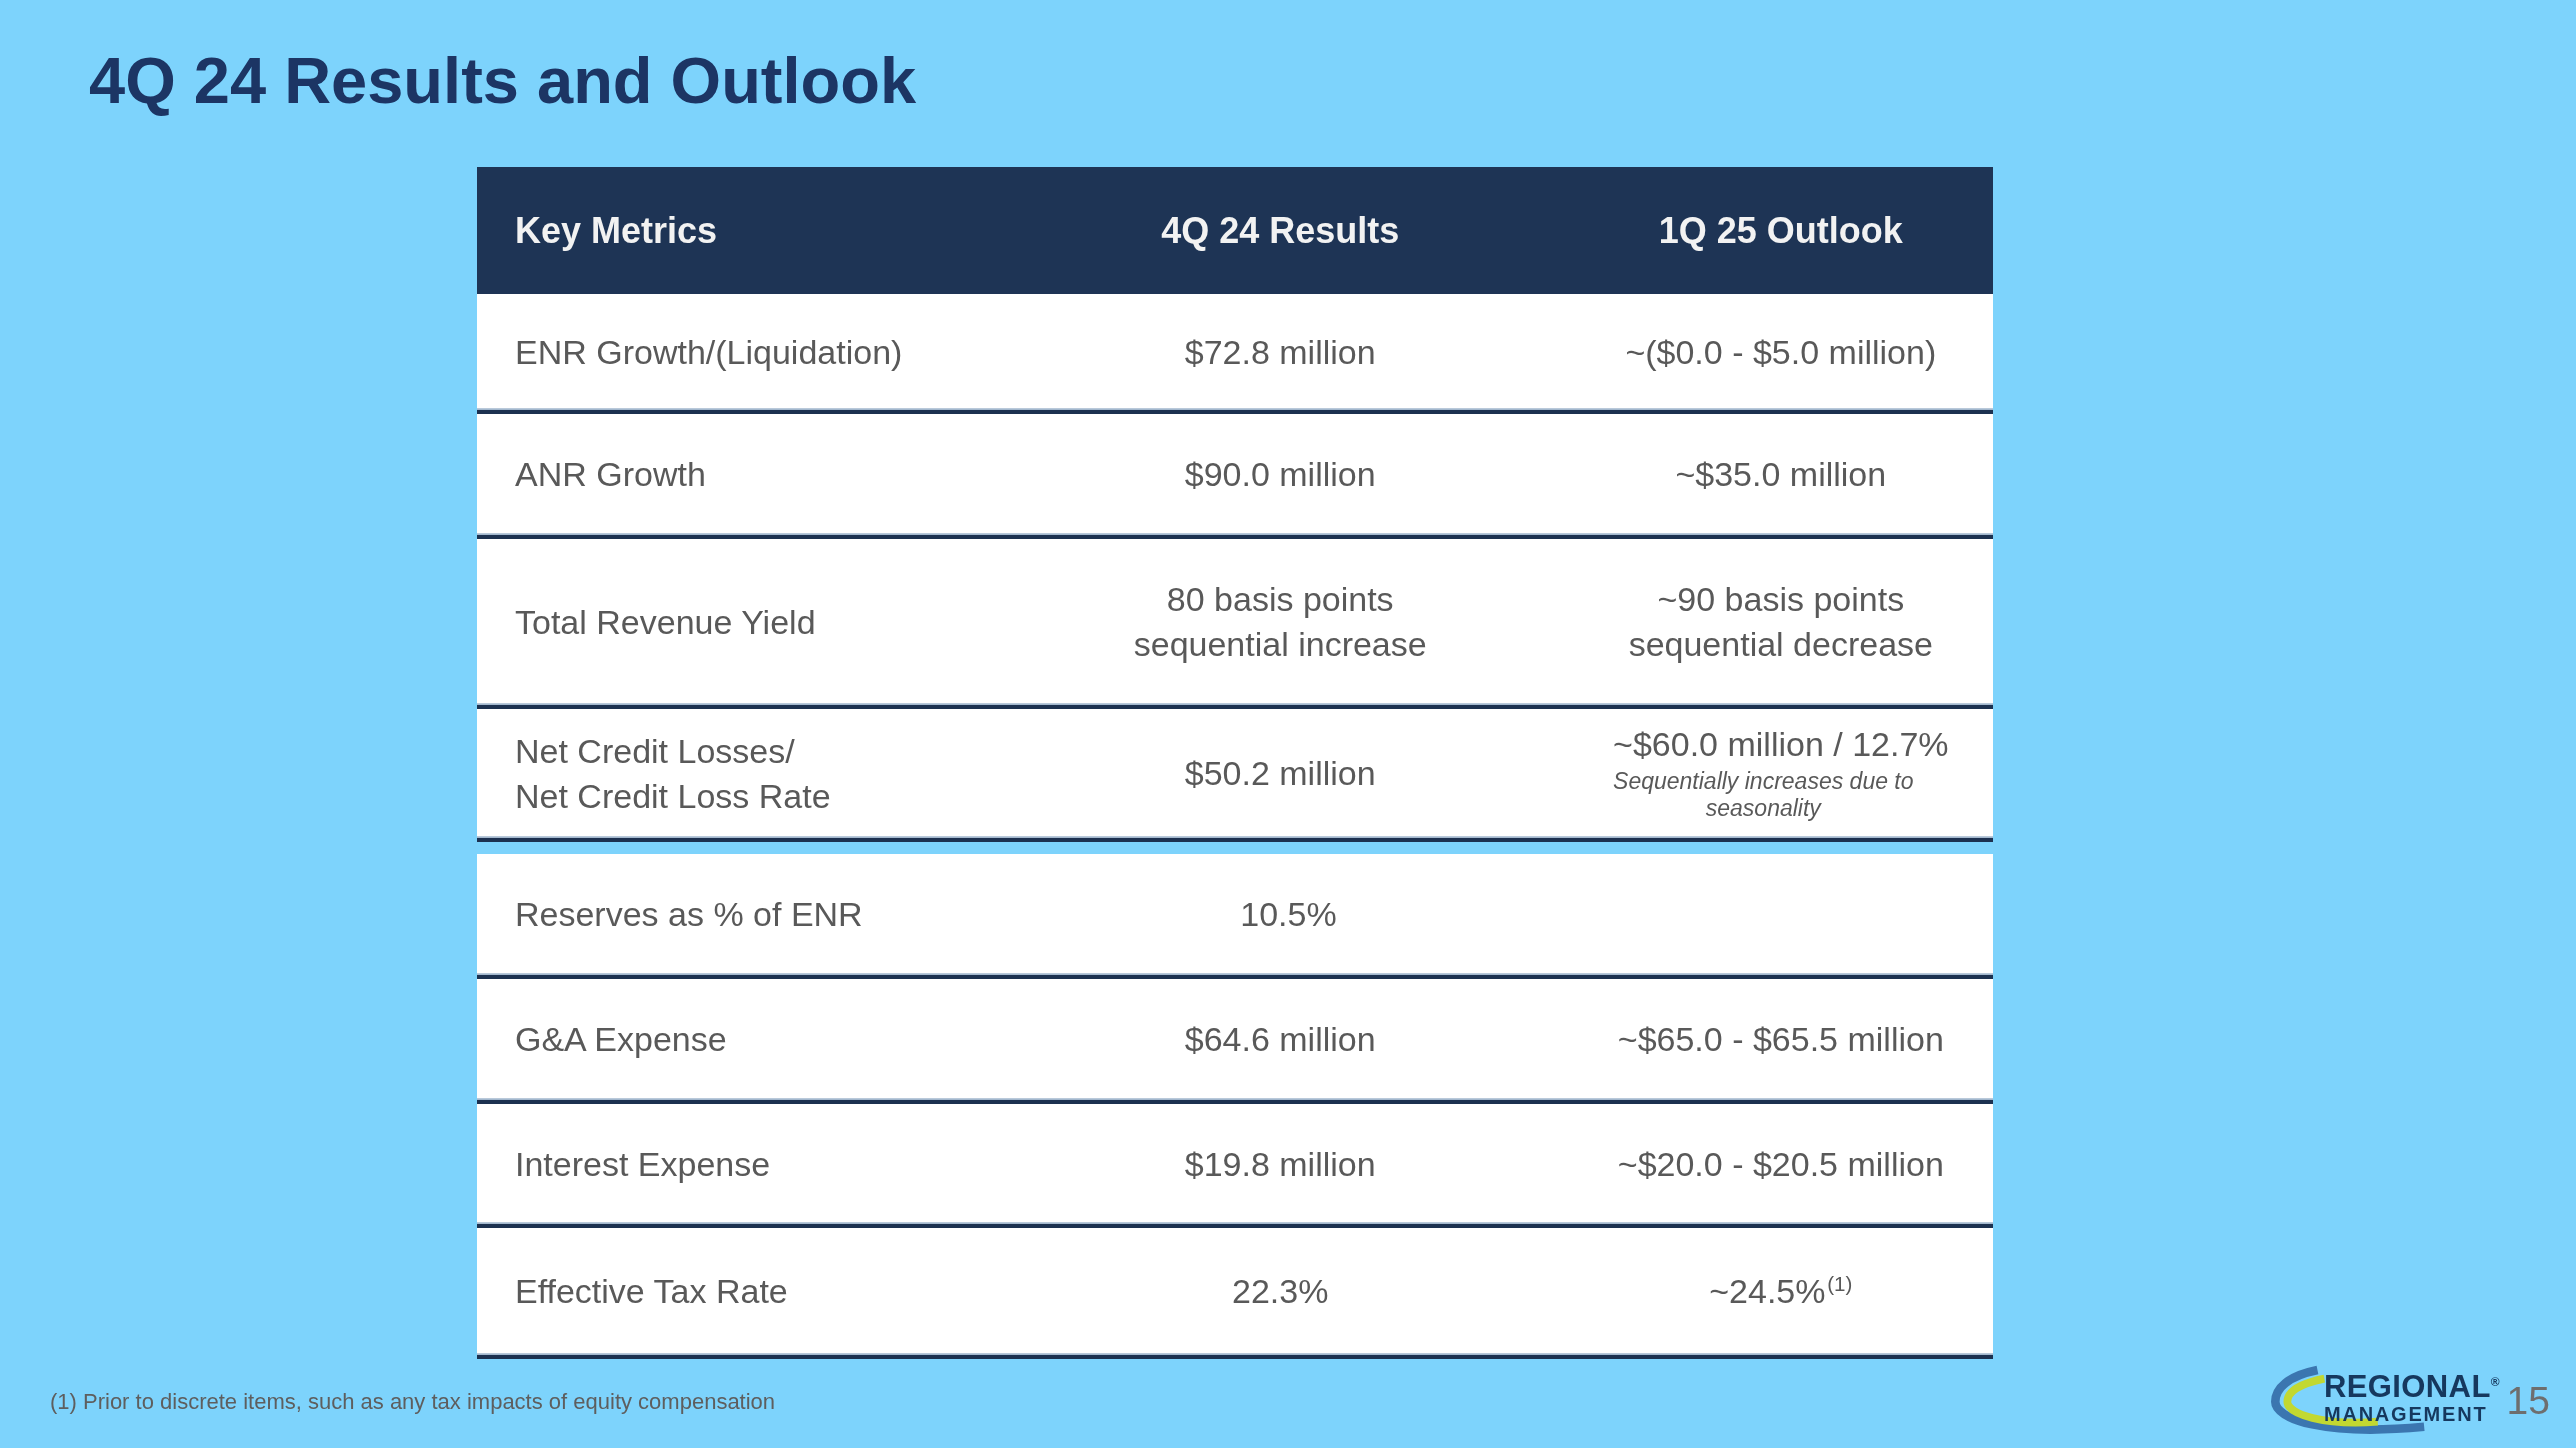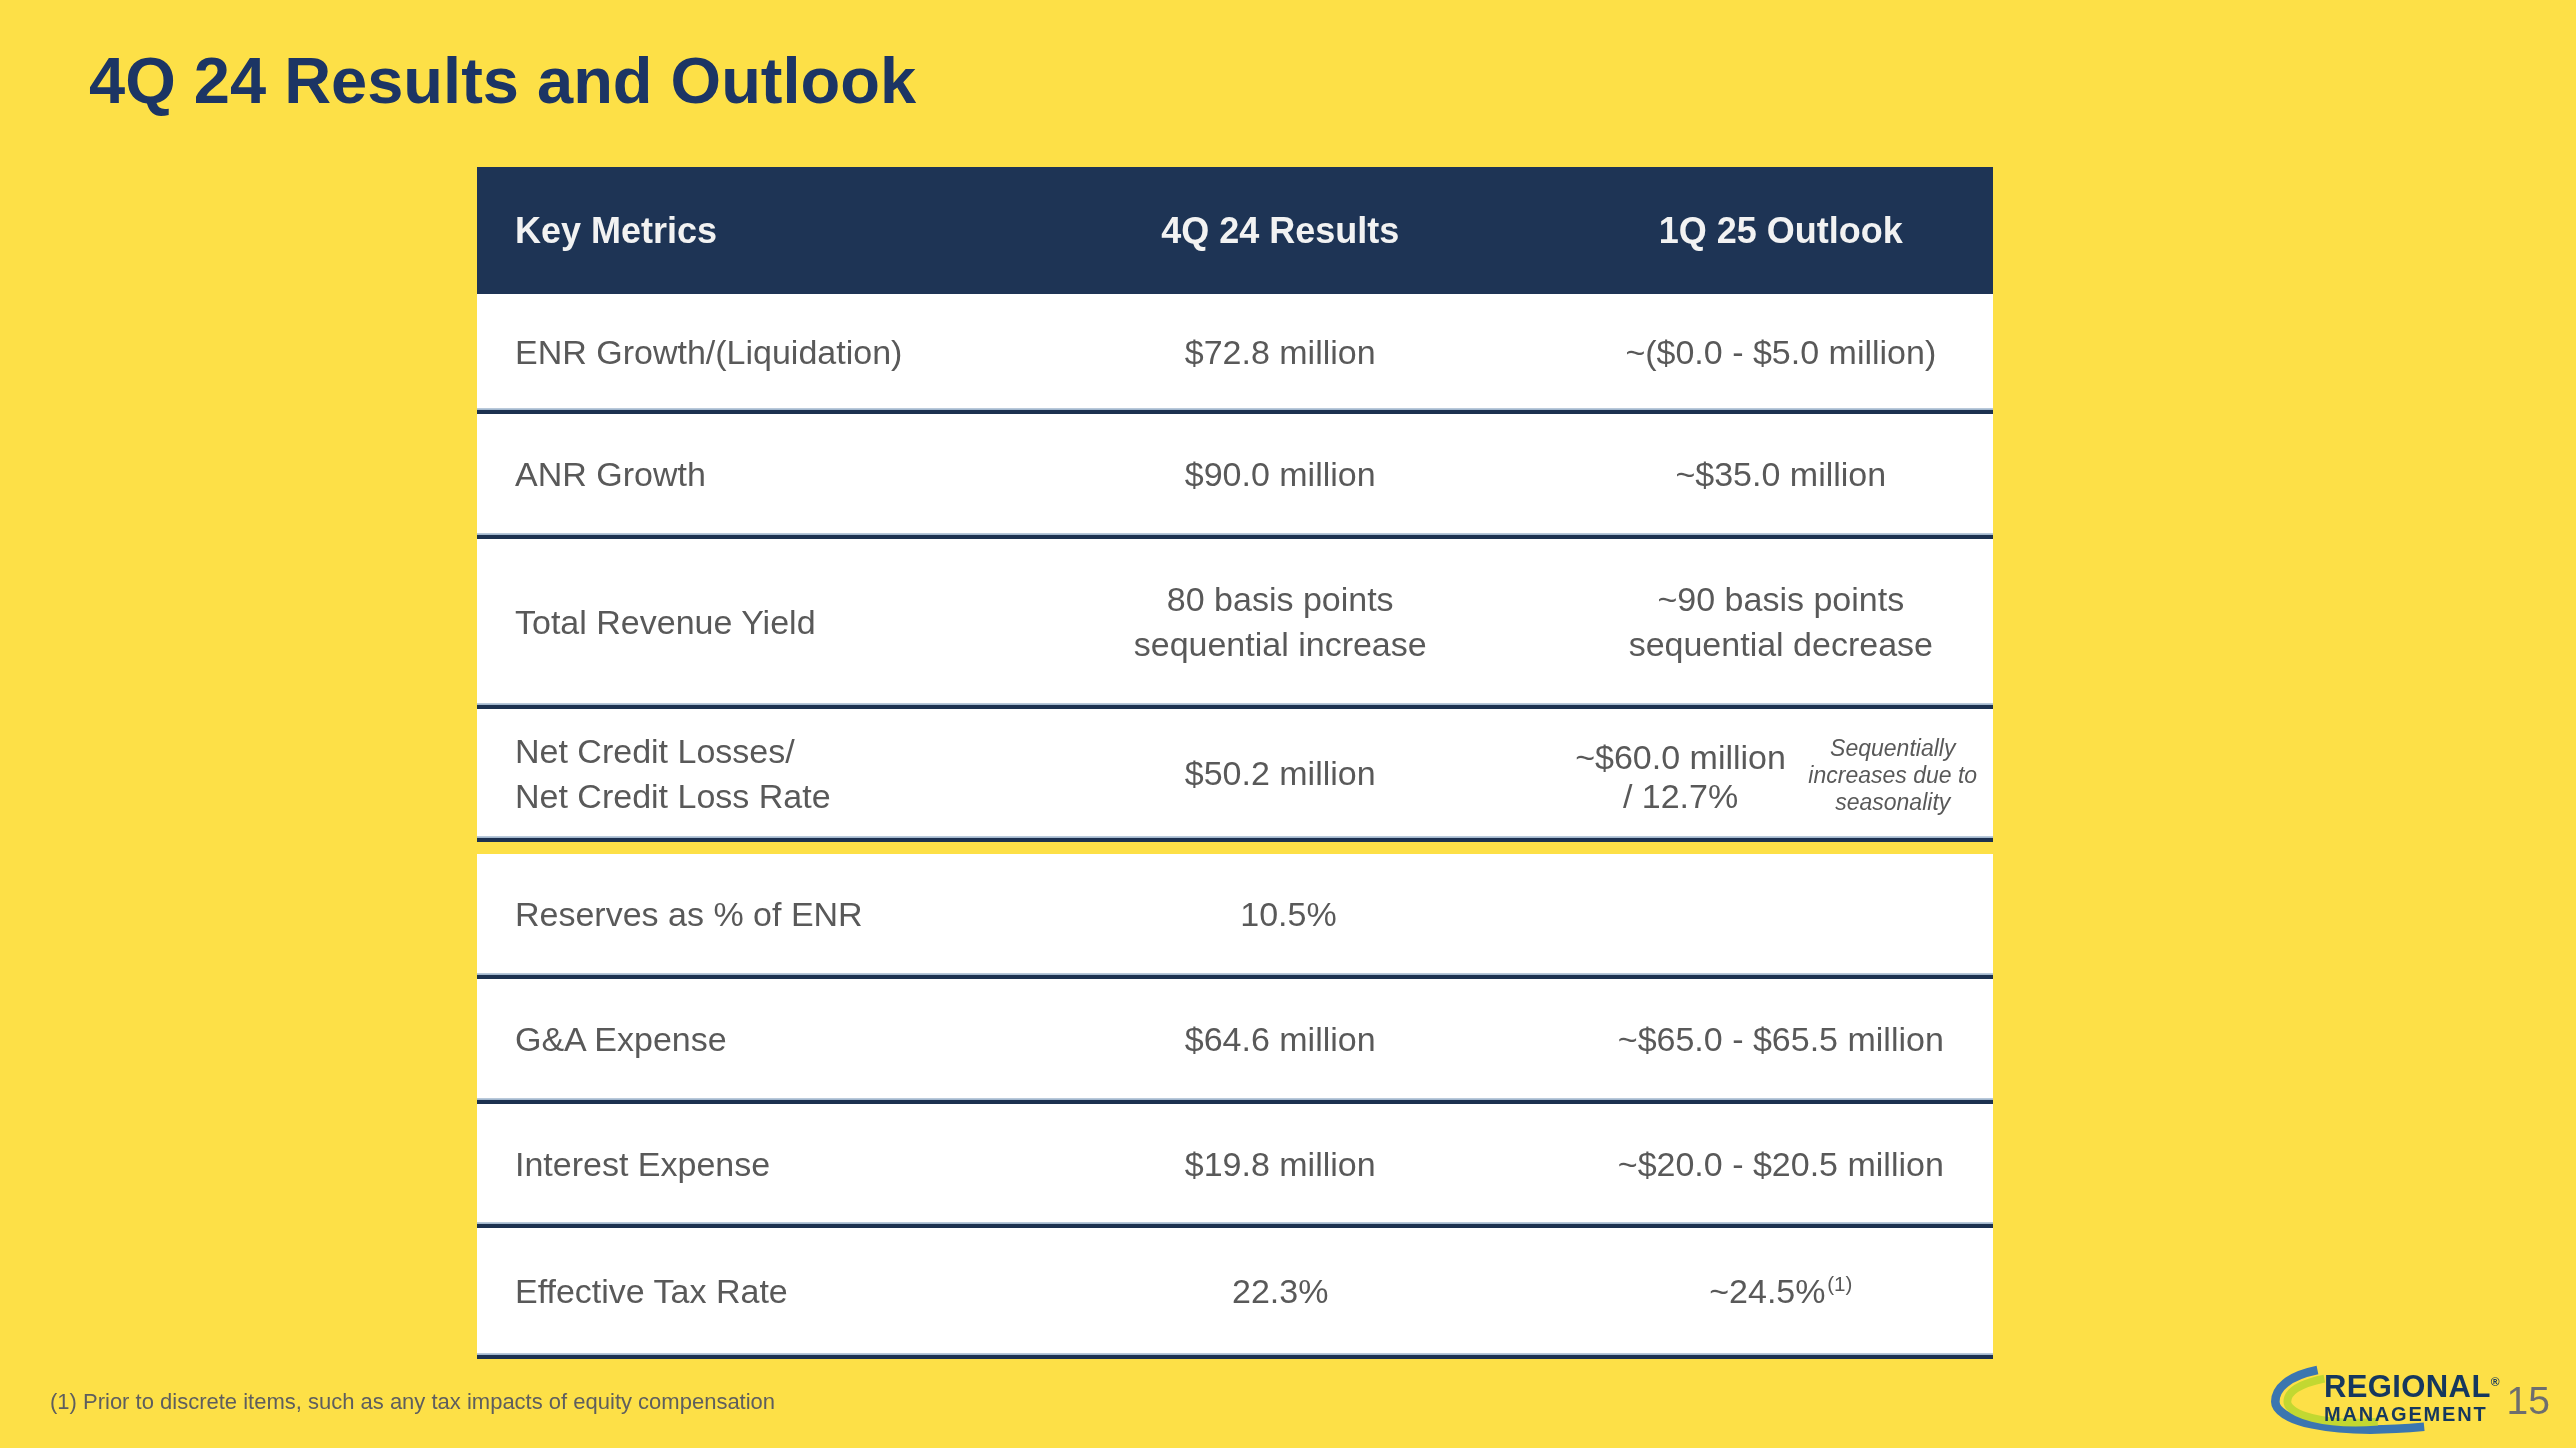--- a/index.html
+++ b/index.html
@@ -1,19 +1,19 @@
 <!DOCTYPE html>
 <html style="font-size:13.7px"><head>
 <meta charset="utf-8">
 <style>
   * { margin:0; padding:0; box-sizing:border-box; }
   html,body { width:2576px; height:1449px; background:#ffffff; }
   body { font-family:"Liberation Sans", sans-serif; position:relative; overflow:hidden; }
 
-  .slide { position:absolute; inset:0; background:#fde047;padding-left:44px; }
+  .slide { position:absolute; inset:0; background:#7dd3fc;padding-left:44px; }
 
   .slide-title {
     position:absolute; left:89px; top:43px;
     font-size:65px; font-weight:bold; color:#1C3564; letter-spacing:0px;
   }
 
   .metrics-table {
     position:absolute; left:477px; top:167px; width:1516px;
   }
 
@@ -38,21 +38,21 @@
 
   .h-r1 { height:120px; }
   .h-r2 { height:125px; }
   .h-r3 { height:170px; }
   .h-r4 { height:133px; }
   .h-r5 { height:125px;margin-top:12px; }
   .h-r6 { height:125px; }
   .h-r7 { height:124px; }
   .h-r8 { height:131px; }
 
-  .cellcol { display:flex; align-items:flex-end; justify-content:center; }
+  .cellcol { display:flex; flex-direction:column; align-items:flex-start; justify-content:center; }
   .outlook-note { font-size:23px; font-style:italic; line-height:1.18; margin-top:3.4px; white-space:pre-line; text-align:center; }
 
   sup.fnref { font-size:20.6px; vertical-align:super; line-height:0; margin-left:1.7px; }
 
   .footnote {
     position:absolute; left:50px; top:1389px;
     font-size:22px; color:#5E5E5E;
   }
 
   .footer-logo {

